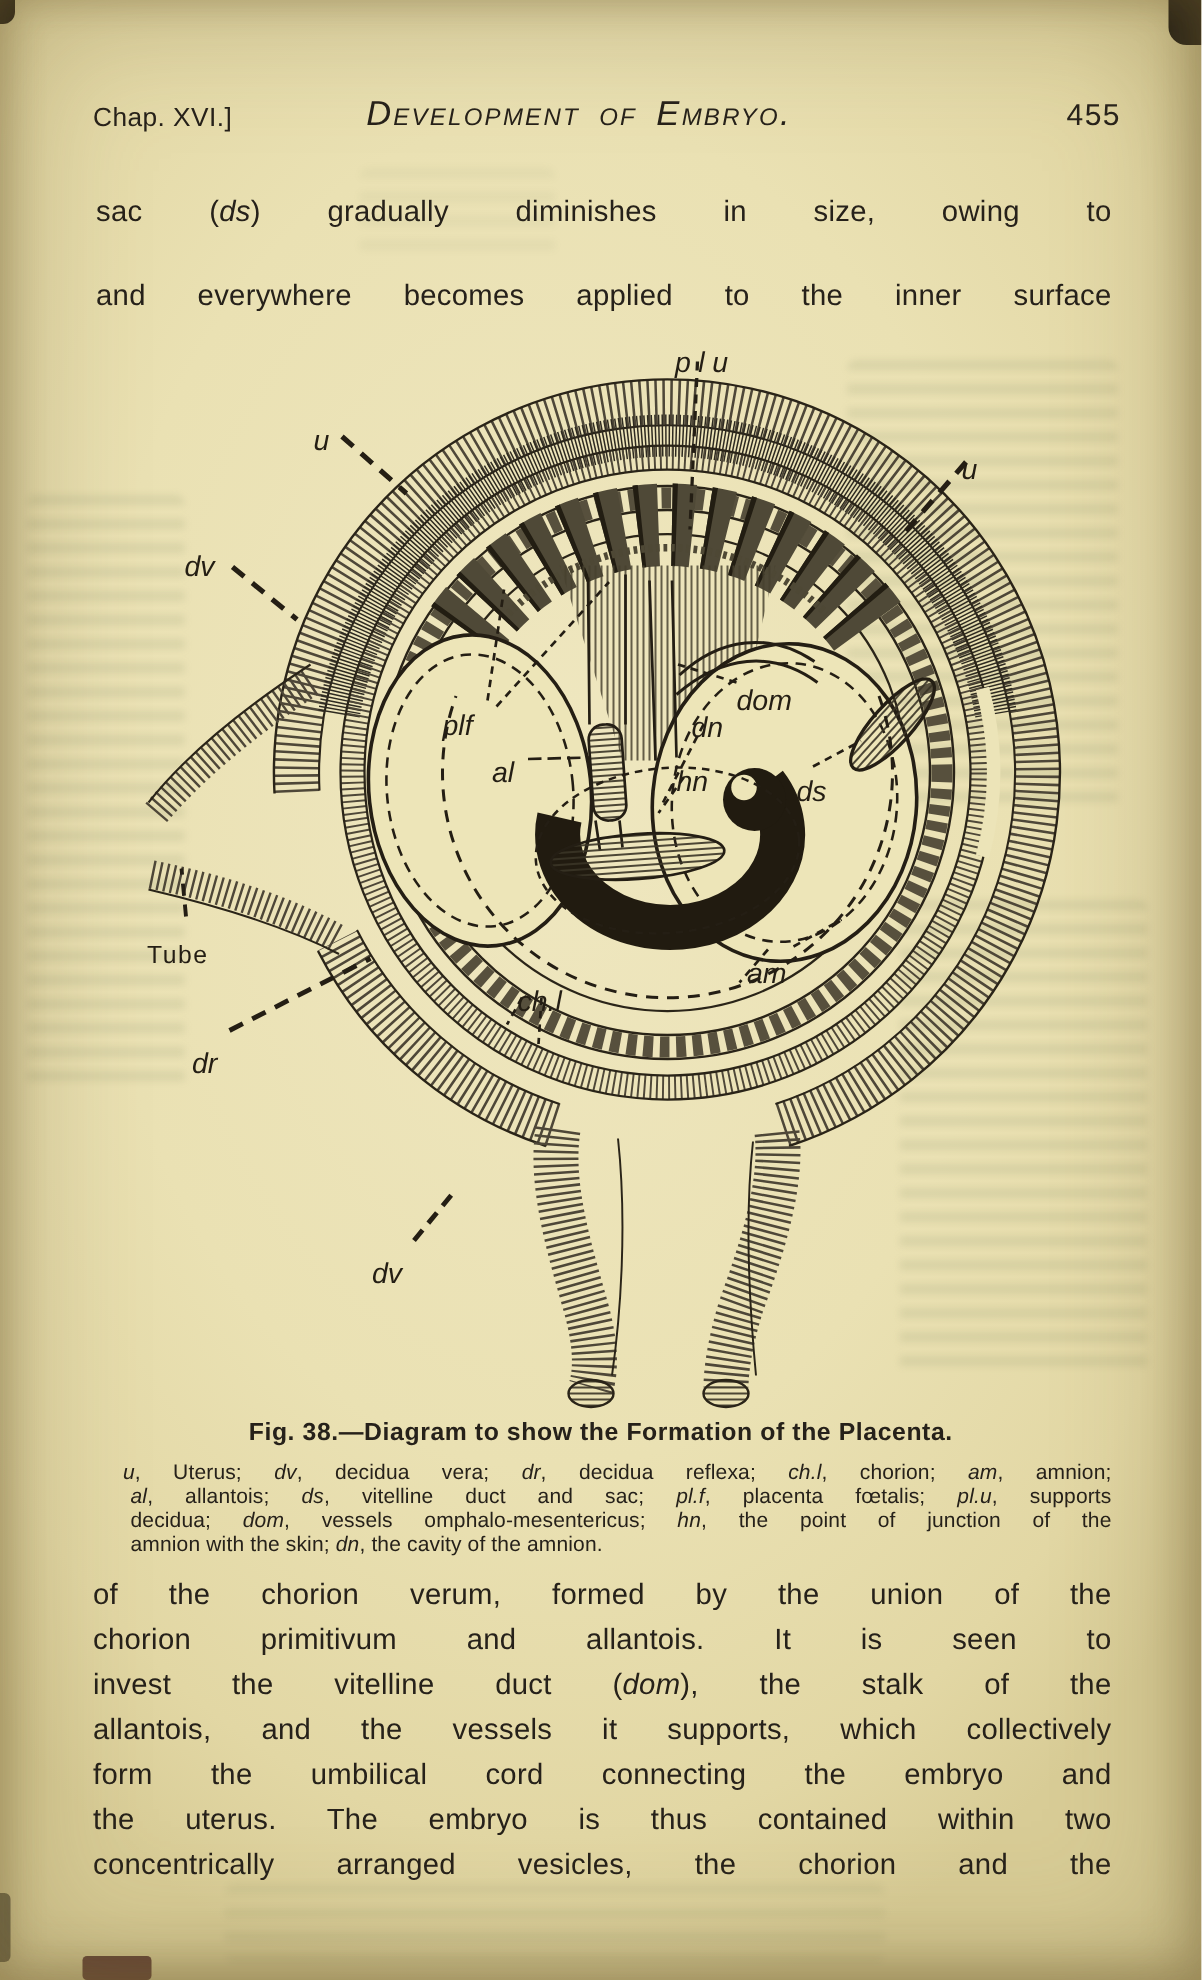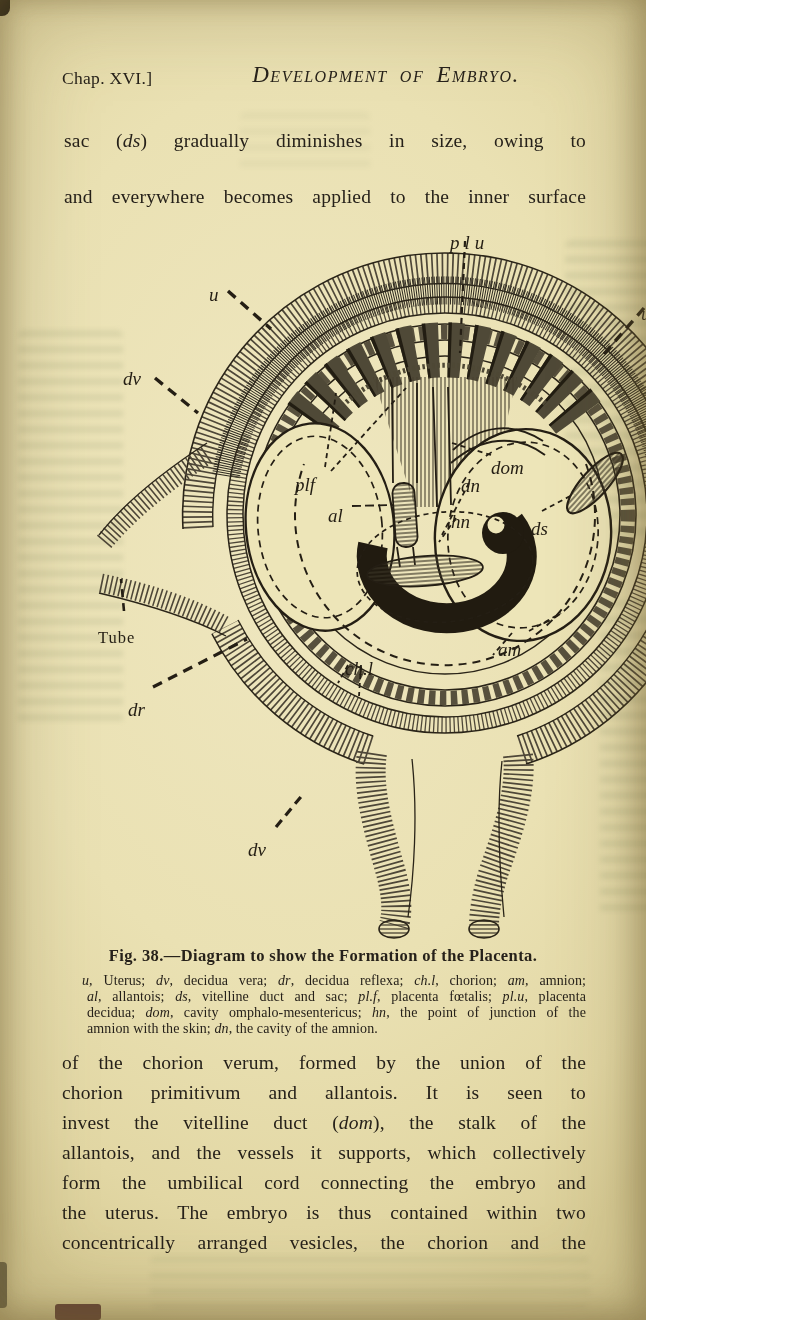--- a/index.html
+++ b/index.html
@@ -1,18 +1,18 @@
 <!DOCTYPE html>
 <html><head>
 <meta charset="utf-8">
 <style>
   html,body{margin:0;padding:0;}
-  #page{position:relative;width:646px;height:1320px;overflow:hidden;
+  #page{position:relative;width:801px;height:1320px;overflow:hidden;
         background:radial-gradient(ellipse 560px 820px at 46% 40%, #efe7c0 0%, #eae1b3 55%, #e2d7a4 85%, #d8cc96 100%);
-        font-family:Liberation Serif, serif;color:#26211a;}
+        font-family:Liberation Sans, sans-serif;color:#26211a;}
   #page::after{content:"";position:absolute;inset:0;pointer-events:none;
         box-shadow:inset 0 0 80px 18px rgba(120,100,55,.28), inset -14px 0 26px rgba(110,90,45,.22), inset 10px 0 22px rgba(110,90,45,.18), inset 0 -16px 30px rgba(110,90,45,.22);}
   .abs{position:absolute;}
   
   .chap{left:62px;top:68px;font-size:17.5px;letter-spacing:.3px;}
   .title{left:200px;top:62px;width:372px;text-align:center;font-style:italic;font-variant:small-caps;
          font-size:23px;letter-spacing:1.5px;word-spacing:5px;}
   .pnum{left:711px;top:66px;font-size:20px;letter-spacing:1px;}
   
   .bl{left:64px;right:60px;text-align:justify;text-align-last:justify;font-size:19.5px;
@@ -180,22 +180,22 @@
     <div class="flb" style="left:396px;top:226px;">dom</div>
     <div class="flb" style="left:366px;top:244px;">dn</div>
     <div class="flb" style="left:356px;top:280px;">hn</div>
     <div class="flb" style="left:436px;top:287px;">ds</div>
     <div class="flb" style="left:403px;top:408px;">am</div>
     <div class="flb" style="left:250px;top:427px;">ch.l</div>
   </div>
 
   <div class="abs capt">Fig. 38.—Diagram to show the Formation of the Placenta.</div>
   <div class="abs lg" style="left:58px;top:973px;margin-left:24px;"><span class="it">u</span><span>, Uterus; </span><span class="it">dv</span><span>, decidua vera; </span><span class="it">dr</span><span>, decidua reflexa; </span><span class="it">ch.l</span><span>, chorion; </span><span class="it">am</span><span>, amnion;</span></div>
-  <div class="abs lg" style="left:87px;top:989px;"><span class="it">al</span><span>, allantois; </span><span class="it">ds</span><span>, vitelline duct and sac; </span><span class="it">pl.f</span><span>, placenta fœtalis; </span><span class="it">pl.u</span><span>, placenta</span></div>
-  <div class="abs lg" style="left:87px;top:1005px;"><span>decidua; </span><span class="it">dom</span><span>, cavity omphalo-mesentericus; </span><span class="it">hn</span><span>, the point of junction of the</span></div>
+  <div class="abs lg" style="left:87px;top:989px;"><span class="it">al</span><span>, allantois; </span><span class="it">ds</span><span>, vitelline duct and sac; </span><span class="it">pl.f</span><span>, placenta fœtalis; </span><span class="it">pl.u</span><span>, supports</span></div>
+  <div class="abs lg" style="left:87px;top:1005px;"><span>decidua; </span><span class="it">dom</span><span>, vessels omphalo-mesentericus; </span><span class="it">hn</span><span>, the point of junction of the</span></div>
   <div class="abs lg lg-end" style="left:87px;top:1021px;"><span>amnion with the skin; </span><span class="it">dn</span><span>, the cavity of the amnion.</span></div>
 
   <div class="abs bl" style="top:1050px;left:62px;"><span>of the chorion verum, formed by the union of the</span></div>
   <div class="abs bl" style="top:1110px;left:62px;"><span>invest the vitelline duct (</span><span class="it">dom</span><span>), the stalk of the</span></div>
   <div class="abs bl" style="top:1080px;left:62px;"><span>chorion primitivum and allantois.  It is seen to</span></div>
   <div class="abs bl" style="top:1140px;left:62px;"><span>allantois, and the vessels it supports, which collectively</span></div>
   <div class="abs bl" style="top:1170px;left:62px;"><span>form the umbilical cord connecting the embryo and</span></div>
   <div class="abs bl" style="top:1200px;left:62px;"><span>the uterus.  The embryo is thus contained within two</span></div>
   <div class="abs bl" style="top:1230px;left:62px;"><span>concentrically arranged vesicles, the chorion and the</span></div>
 

